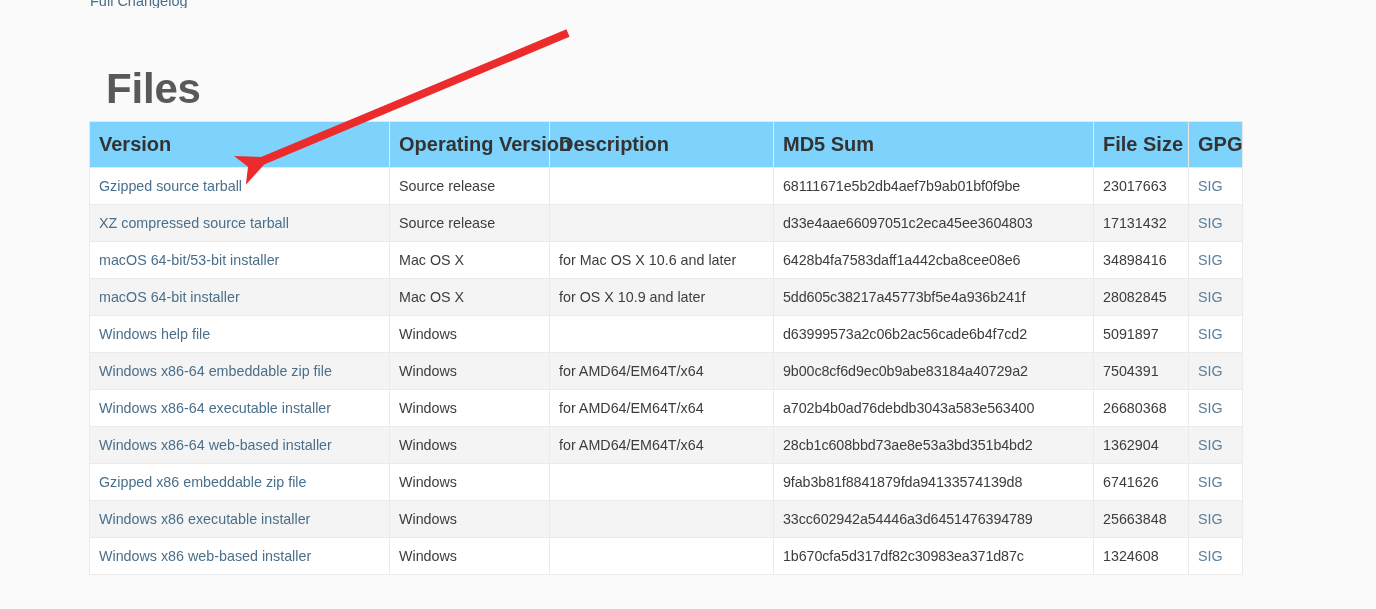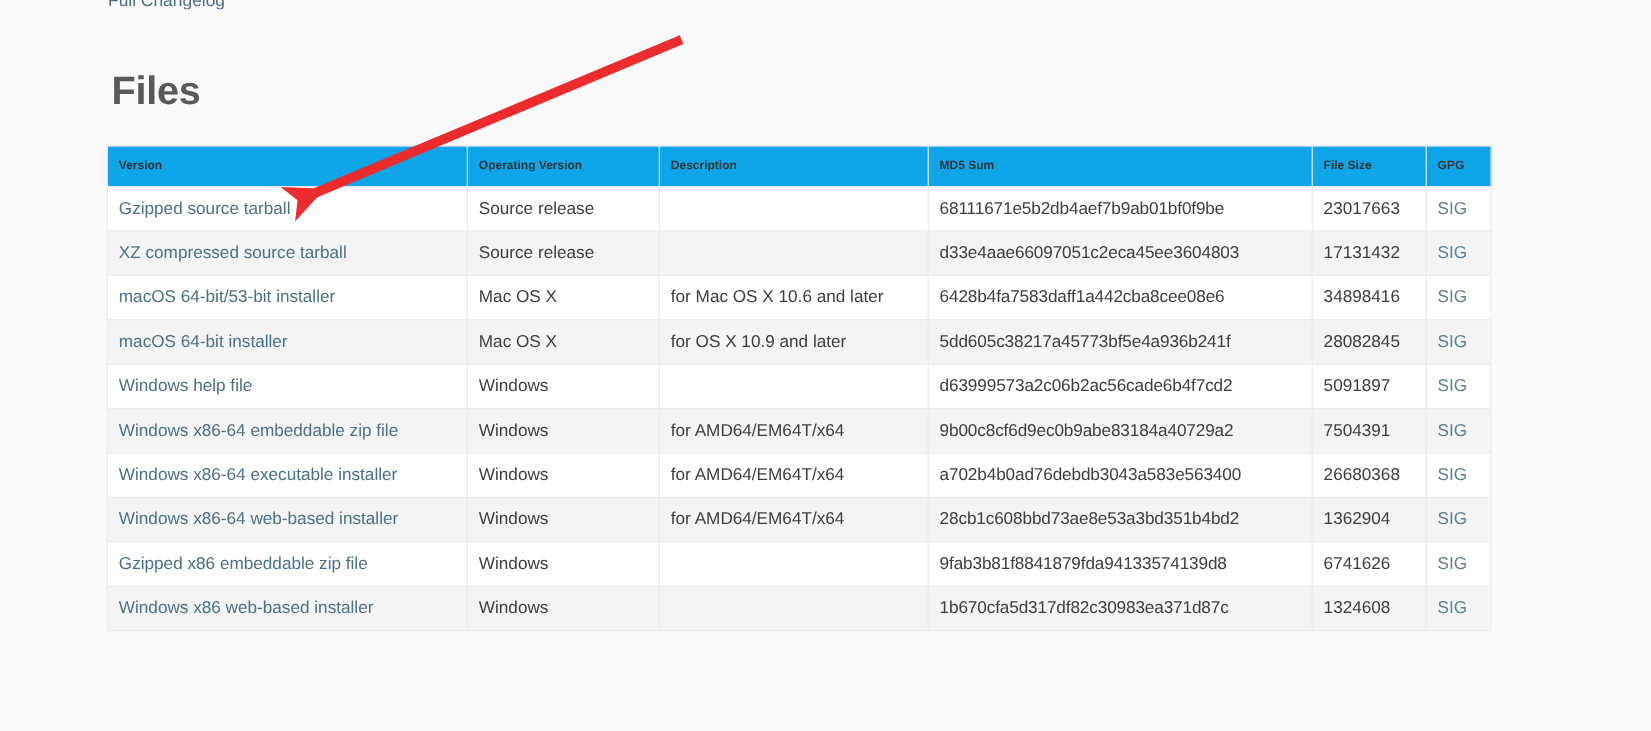--- a/index.html
+++ b/index.html
@@ -36,22 +36,22 @@
     text-decoration: none;
     border-bottom: 1px solid #ecd9a0;
     line-height: 16px;
     white-space: nowrap;
   }
 
   .files-heading {
     position: absolute;
     left: 89px;
     top: 52px;
-    margin: 4px;
-    font-size: 33px;
+    margin: 17px;
+    font-size: 42px;
     font-weight: bold;
     color: #59595b;
     letter-spacing: -0.2px;
     line-height: 40px;
   }
 
   .files-table-wrap {
     position: absolute;
     left: 89px;
     top: 121px;
@@ -59,25 +59,25 @@
   }
 
   table.files {
     border-collapse: collapse;
     width: 1153px;
     table-layout: fixed;
     font-size: 14.3px;
   }
 
   table.files thead th {
-    background: #0ea5e9;
+    background: #7dd3fc;
     text-align: left;
     font-weight: bold;
     color: #333333;
-    font-size: 10px;
+    font-size: 20px;
     padding: 11px 10px 11px 9px;
     border-top: 1px solid #e7e7e7;
     border-bottom: 1px solid #e7e7e7;
     border-right: 1px solid #e7e7e7;
     vertical-align: middle;
     white-space: nowrap;
   }
   table.files thead th:first-child {
     border-left: 1px solid #e7e7e7;
   }
@@ -232,20 +232,28 @@
           </tr>
           <tr>
             <td><a class="file-link" href="#">Gzipped x86 embeddable zip file</a></td>
             <td>Windows</td>
             <td></td>
             <td class="md5">9fab3b81f8841879fda94133574139d8</td>
             <td>6741626</td>
             <td><a class="sig-link" href="#">SIG</a></td>
           </tr>
           <tr>
+            <td><a class="file-link" href="#">Windows x86 executable installer</a></td>
+            <td>Windows</td>
+            <td></td>
+            <td class="md5">33cc602942a54446a3d6451476394789</td>
+            <td>25663848</td>
+            <td><a class="sig-link" href="#">SIG</a></td>
+          </tr>
+          <tr>
             <td><a class="file-link" href="#">Windows x86 web-based installer</a></td>
             <td>Windows</td>
             <td></td>
             <td class="md5">1b670cfa5d317df82c30983ea371d87c</td>
             <td>1324608</td>
             <td><a class="sig-link" href="#">SIG</a></td>
           </tr>
         </tbody>
     </table>
   </div>

